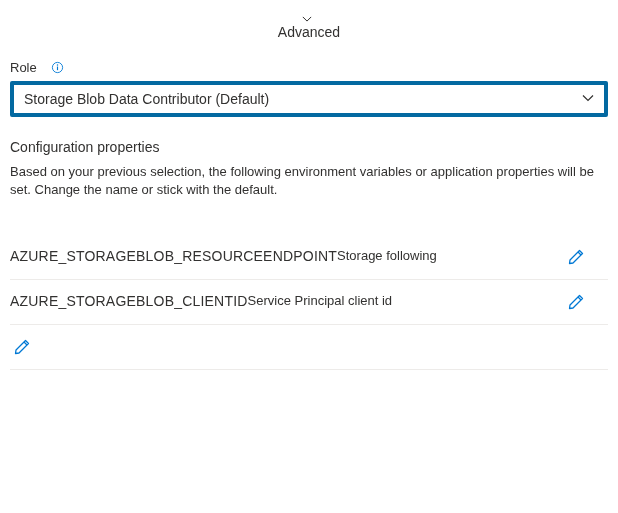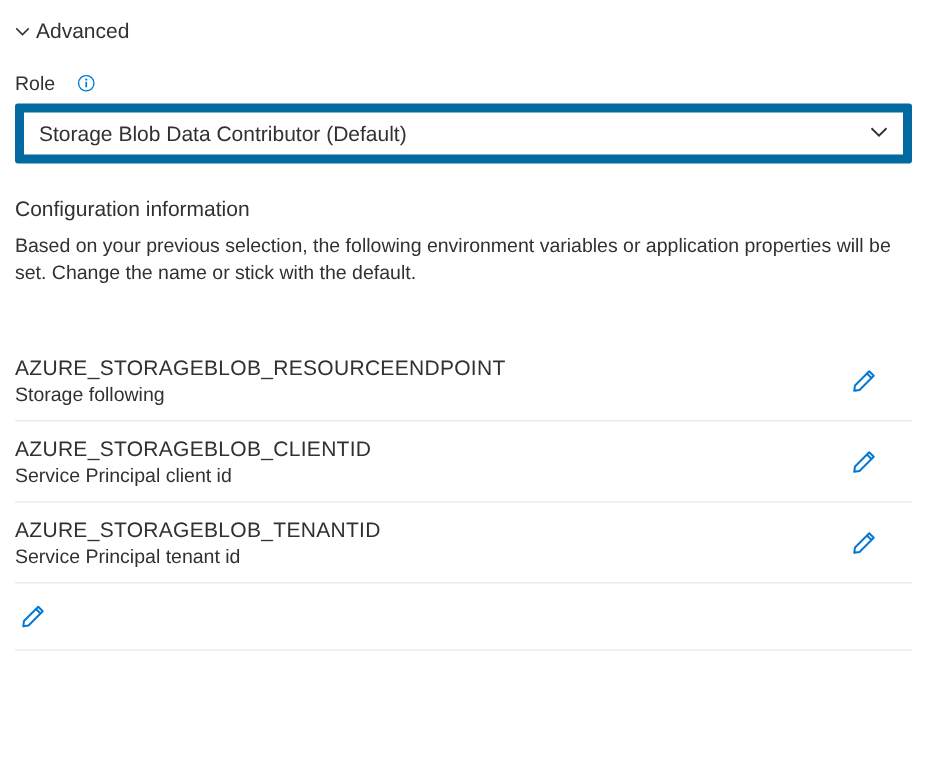--- a/index.html
+++ b/index.html
@@ -14,20 +14,21 @@
       background: #ffffff;
       padding: 10px 10px 10px 10px;
       width: 618px;
     }
     .collapsible-header {
       display: flex;
       align-items: center;
       cursor: pointer;
       padding: 2px 0;
       margin-bottom: 18px;
+      flex-direction: column;
     }
     .chevron {
       display: inline-block;
       width: 12px;
       height: 12px;
       margin-right: 2px;
     }
     .chevron svg {
       width: 10px;
       height: 10px;
@@ -57,21 +58,21 @@
       width: 13px;
       height: 13px;
     }
     .select-wrapper {
       position: relative;
       width: 100%;
       margin-bottom: 22px;
     }
     .select-box {
       width: 100%;
-      border: 6px solid #0369a1;
+      border: 4px solid #0369a1;
       border-radius: 2px;
       padding: 6px 32px 6px 10px;
       font-size: 14px;
       color: #323130;
       background: #ffffff;
       cursor: pointer;
       position: relative;
     }
     .select-caret {
       position: absolute;
@@ -98,21 +99,21 @@
     }
     .config-item {
       display: flex;
       justify-content: space-between;
       align-items: center;
       border-bottom: 1px solid #edebe9;
       padding: 10px 4px 10px 0;
     }
     .config-text {
       display: flex;
-      flex-direction: column;
+      flex-direction: row;
     }
     .config-key {
       font-size: 14px;
       color: #323130;
       letter-spacing: 0.2px;
       margin-bottom: 2px;
     }
     .config-desc {
       font-size: 13px;
       color: #323130;
@@ -157,21 +158,21 @@
   <div class="select-box">
     <span>Storage Blob Data Contributor (Default)</span>
     <span class="select-caret">
       <svg viewBox="0 0 12 12">
           <path d="M1 3.5 L6 8.5 L11 3.5" fill="none" stroke="#323130" stroke-width="1.2"></path>
         </svg>
     </span>
   </div>
 </div>
 
-<div class="section-heading">Configuration information</div>
+<div class="section-heading">Configuration properties</div>
 <div class="section-desc">Based on your previous selection, the following environment variables or application properties will be set. Change the name or stick with the default.</div>
 
 <div>
   <div class="config-item">
     <div class="config-text">
       <span class="config-key">AZURE_STORAGEBLOB_RESOURCEENDPOINT</span>
       <span class="config-desc">Storage following</span>
     </div>
     <span class="edit-btn">
       <svg viewBox="0 0 16 16">
@@ -188,32 +189,20 @@
       <span class="config-desc">Service Principal client id</span>
     </div>
     <span class="edit-btn">
       <svg viewBox="0 0 16 16">
           <path d="M11.5 1.5 L14.5 4.5 L5 14 L1.5 14.5 L2 11 Z" fill="none" stroke="#0078d4" stroke-width="1.3" stroke-linejoin="round"></path>
           <line x1="10" y1="3" x2="13" y2="6" stroke="#0078d4" stroke-width="1.3"></line>
         </svg>
     </span>
   </div>
 
-  <div class="config-item">
-    <div class="config-text">
-      <span class="config-key">AZURE_STORAGEBLOB_TENANTID</span>
-      <span class="config-desc">Service Principal tenant id</span>
-    </div>
-    <span class="edit-btn">
-      <svg viewBox="0 0 16 16">
-          <path d="M11.5 1.5 L14.5 4.5 L5 14 L1.5 14.5 L2 11 Z" fill="none" stroke="#0078d4" stroke-width="1.3" stroke-linejoin="round"></path>
-          <line x1="10" y1="3" x2="13" y2="6" stroke="#0078d4" stroke-width="1.3"></line>
-        </svg>
-    </span>
-  </div>
 
   <div class="config-item">
     <span class="edit-btn">
       <svg viewBox="0 0 16 16">
           <path d="M11.5 1.5 L14.5 4.5 L5 14 L1.5 14.5 L2 11 Z" fill="none" stroke="#0078d4" stroke-width="1.3" stroke-linejoin="round"></path>
           <line x1="10" y1="3" x2="13" y2="6" stroke="#0078d4" stroke-width="1.3"></line>
         </svg>
     </span>
   </div>
 </div>

